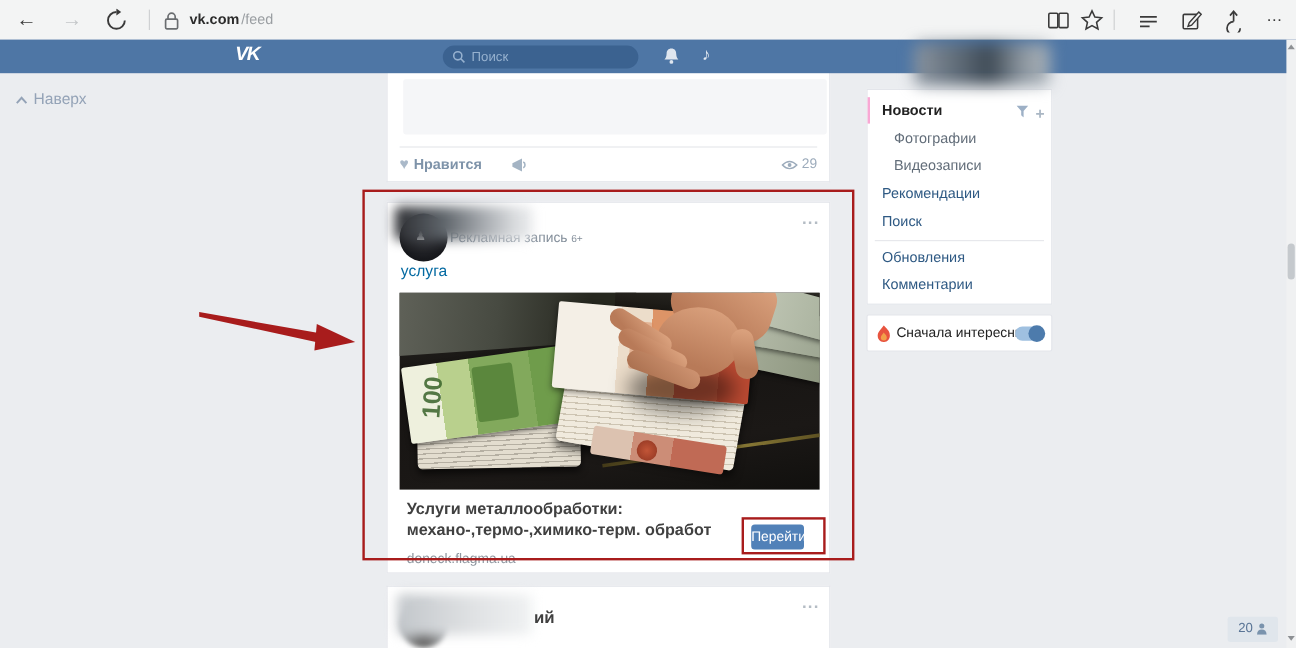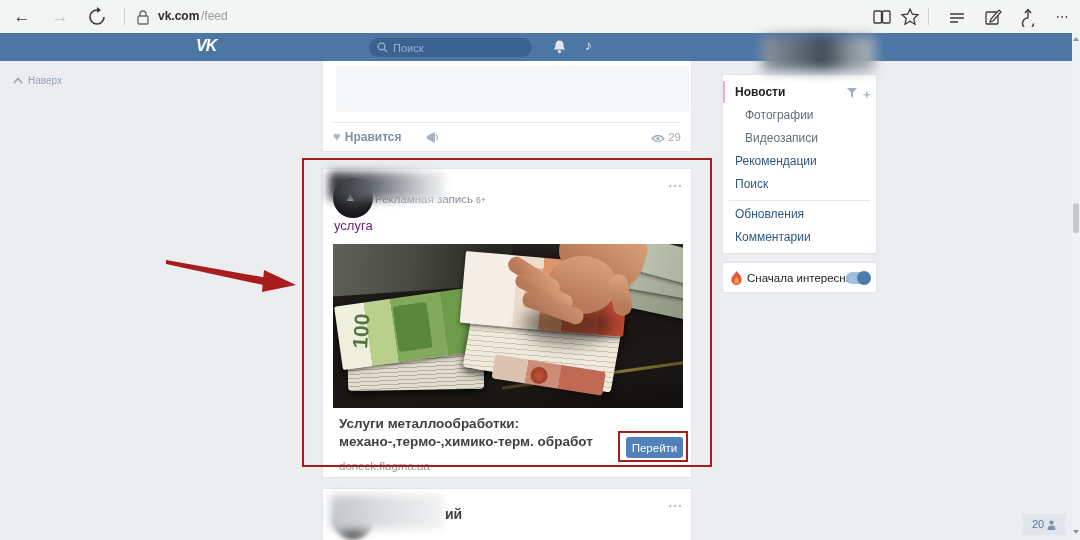--- a/index.html
+++ b/index.html
@@ -26,21 +26,21 @@
       border:none; border-radius:10px; padding:0 8px 0 24px; font-size:11px; color:#dbe6f1; outline:none; }
   .vk-search::placeholder { color:#96b1cf; }
   .search-glass { position:absolute; left:377px; top:9px; }
   .hdr-ico { position:absolute; top:6px; }
   .hdr-music { position:absolute; left:585px; top:4px; color:rgba(255,255,255,.85); font-size:14px; }
   .profile-blur { position:absolute; left:762px; top:36px; width:113px; height:35px; z-index:45;
       background:linear-gradient(90deg,#8b95a0 0%,#5c6874 35%,#3e4a55 55%,#8e98a1 80%,#aab2b9 100%);
       border-radius:5px; filter:blur(6px); }
 
   
-  .back-top { position:absolute; left:13px; top:75px; color:#94a3b7; font-size:10px; z-index:2; cursor:pointer; }
+  .back-top { position:absolute; left:13px; top:75px; color:#94a3b7; font-size:13px; z-index:2; cursor:pointer; }
   .back-top span { margin-left:5px; }
 
   
   .card { position:absolute; left:322px; width:370px; background:#ffffff; border:1px solid #e3e5ea; z-index:1; }
   .card1 { top:60px; height:92px; border-top:none; }
   .card1 .attach { position:absolute; left:13px; top:6px; width:353px; height:46px; background:#f5f6f8; border-radius:2px; }
   .card1 .divider { position:absolute; left:10px; right:10px; top:62px; height:1px; background:#e7e8ec; }
   .like-row { position:absolute; left:10px; top:69px; width:350px; height:20px; }
   .like-btn { position:absolute; left:0; top:0; color:#7e93a9; font-size:12px; font-weight:bold; cursor:pointer; }
   .heart { color:#aab9c9; font-size:13px; margin-right:4px; }
@@ -51,21 +51,21 @@
   .card2 { top:168px; height:310px; }
   .ava { position:absolute; left:10px; top:9px; width:40px; height:40px; border-radius:50%;
       background:radial-gradient(circle at 50% 40%,#3a3b40,#17181c 70%); }
   .ava .glyph { position:absolute; left:13px; top:14px; color:rgba(255,255,255,.75); font-size:10px; }
   .name-blur { position:absolute; left:6px; top:3px; width:114px; height:28px; border-radius:4px;
       background:linear-gradient(90deg,#2c2d31 0%,#5d6369 35%,#a7abb0 65%,#e2e4e6 92%); filter:blur(5px); }
   .ad-badge { position:absolute; left:52px; top:24px; color:#848f9b; font-size:11.5px; }
   .ad-badge .age { font-size:8.5px; margin-left:3px; }
   .dots { position:absolute; right:8px; top:8px; color:#b4bcc4; font-size:14px; font-weight:bold;
       letter-spacing:1px; line-height:10px; cursor:pointer; }
-  .post-text { position:absolute; left:11px; top:49px; color:#701a75; font-size:13px; }
+  .post-text { position:absolute; left:11px; top:49px; color:#0369a1; font-size:13px; }
 
   
   .photo { position:absolute; left:10px; top:75px; width:350px; height:164px; overflow:hidden;
       background:linear-gradient(170deg,#2b2925 0%,#161412 35%,#1b1816 75%,#11100e 100%); cursor:pointer; }
   .counter { position:absolute; left:-12px; top:-16px; width:210px; height:62px; transform:rotate(-4deg);
       background:linear-gradient(100deg,#63655c 0%,#474a41 45%,#26271f 80%); }
   .counter2 { position:absolute; left:180px; top:-20px; width:220px; height:40px; transform:rotate(3deg);
       background:linear-gradient(180deg,#35332c,#191713); }
   .gold { position:absolute; left:168px; top:128px; width:210px; height:3px; transform:rotate(-8deg);
       background:linear-gradient(90deg,#4e431a,#b7a346 45%,#5a4d1d); opacity:.8; }
@@ -105,21 +105,21 @@
   .hand .f3 { left:2px; top:78px; width:64px; height:16px; border-radius:8px; transform:rotate(20deg);
       background:linear-gradient(200deg,#cf9472,#a96f4e); }
   .hand .thumb { left:92px; top:52px; width:19px; height:42px; border-radius:10px; transform:rotate(-10deg); }
   .hand-shadow { position:absolute; left:190px; top:60px; width:90px; height:40px; border-radius:50%;
       background:rgba(0,0,0,.45); filter:blur(8px); }
 
   
   .link-title { position:absolute; left:16px; top:246px; width:300px; color:#404040; font-size:13.5px;
       font-weight:bold; line-height:18px; cursor:pointer; }
   .link-domain { position:absolute; left:16px; top:291px; color:#9098a1; font-size:11.5px; }
-  .go-btn { position:absolute; left:303px; top:268px; width:57px; height:21px; background:#5181b8; color:#ffffff;
+  .go-btn { position:absolute; left:303px; top:268px; width:44px; height:21px; background:#5181b8; color:#ffffff;
       font-size:11.5px; border:none; border-radius:3px; cursor:pointer; font-family:inherit; }
   .btn-red-box { position:absolute; left:295px; top:262px; width:70px; height:31px;
       border:2px solid #a81c1c; z-index:30; pointer-events:none; }
 
   .card3 { top:488px; height:52px; border-bottom:none; }
   .ava-light { position:absolute; left:10px; top:11px; width:40px; height:40px; border-radius:50%;
       background:radial-gradient(circle at 50% 85%,#6c6c6c 8%,#b9bdc0 55%,#d9dbdd 90%); filter:blur(2px); }
   .name-blur2 { position:absolute; left:8px; top:6px; width:112px; height:34px; border-radius:4px;
       background:linear-gradient(90deg,#c2c6ca 0%,#dfe1e3 55%,#eef0f1 95%); filter:blur(5px); }
   .name-frag { position:absolute; left:122px; top:17px; color:#404040; font-size:14px; font-weight:bold; }

